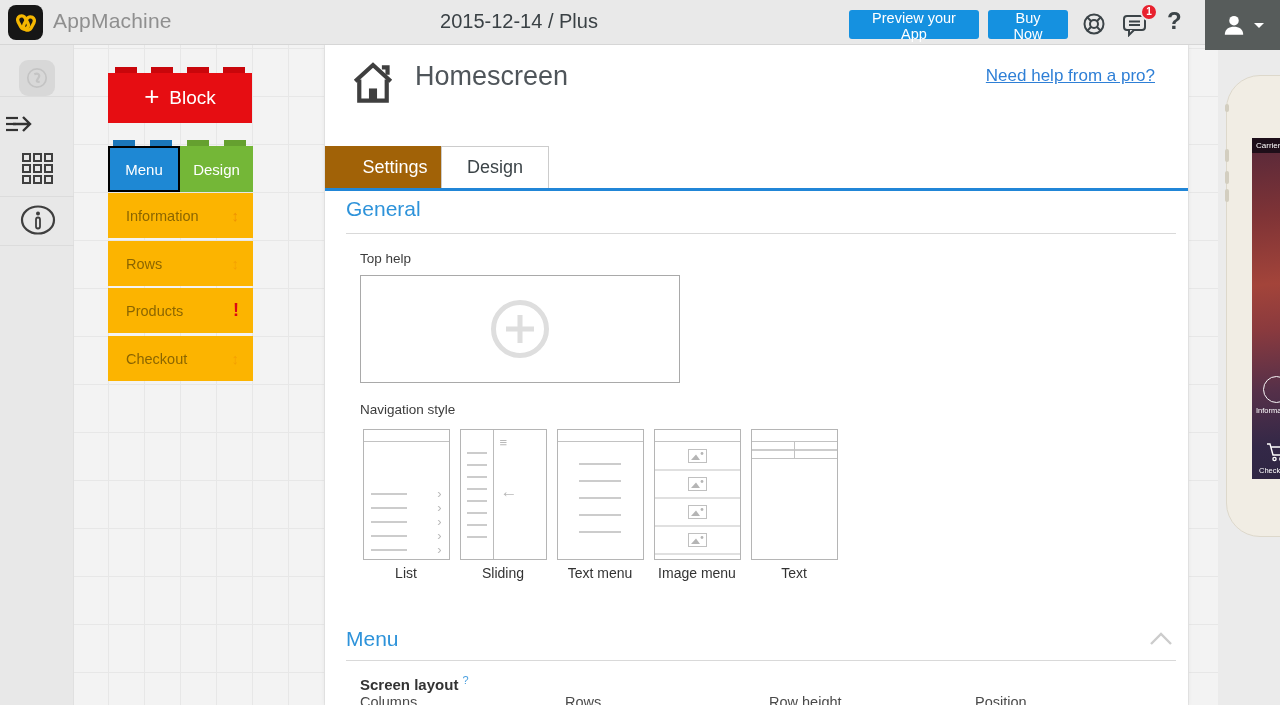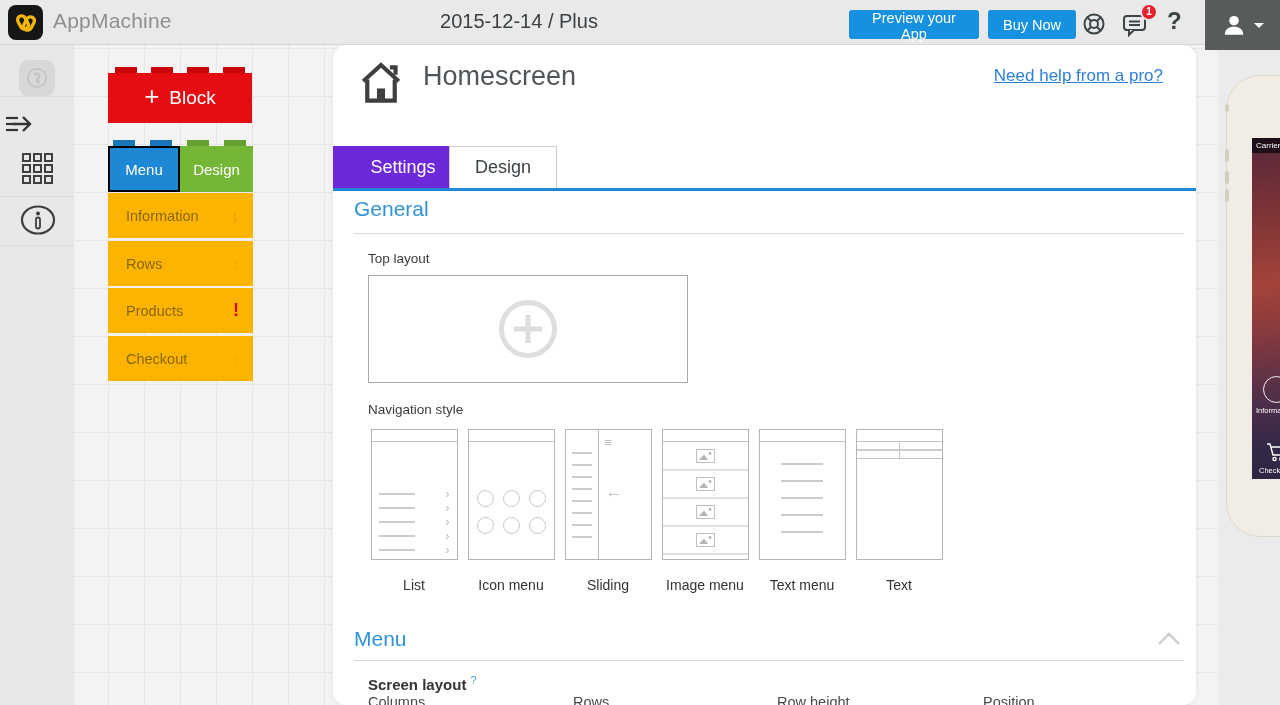--- a/index.html
+++ b/index.html
@@ -23,21 +23,21 @@
   .app-title {
     position:absolute; left:519px; top:10px; transform:translateX(-50%);
     font-size:20px; color:#3a4145; font-weight:500; white-space:nowrap;
   }
   .tb-btn {
     position:absolute; top:10px; height:29px; background:#1591e0; color:#fff;
     border:none; border-radius:3px; font-size:14.5px; padding:0 13px; cursor:pointer;
     font-family:inherit;
   }
   .btn-preview { left:849px; width:130px; }
-  .btn-buy    { left:988px; width:88px; }
+  .btn-buy    { left:988px; width:80px; }
   .tb-icon { position:absolute; top:12px; width:24px; height:24px; color:#3c4448; }
   .icon-lifebuoy { left:1082px; }
   .icon-chat { left:1122px; top:13px; }
   .badge {
     position:absolute; left:1140px; top:3px; width:18px; height:18px;
     background:#e8212e; border:2px solid #e9e9e9; border-radius:50%;
     color:#fff; font-size:10px; font-weight:bold; text-align:center; line-height:14px; z-index:2;
   }
   .help-q { position:absolute; left:1167px; top:7px; font-size:24px; font-weight:bold; color:#3c4448; cursor:pointer; }
   .user-menu {
@@ -90,28 +90,28 @@
   .lego-item {
     position:absolute; left:108px; width:145px; height:45px; background:#fcb400;
     display:flex; align-items:center; z-index:12; cursor:pointer;
     font-size:14.5px; color:rgba(62,48,2,0.6); padding:0 14px 0 18px;
   }
   .lego-item .reorder { margin-left:auto; color:#ef9400; font-size:15px; font-weight:bold; }
   .lego-item .alert { margin-left:auto; color:#dc0914; font-size:18px; font-weight:bold; }
 
   
   .panel {
-    position:absolute; left:333px; top:45px; width:863px; height:660px;
-    background:#fff; box-shadow:0 0 5px rgba(0,0,0,0.07); z-index:11;border-radius:13px;
+    position:absolute; left:325px; top:45px; width:863px; height:660px;
+    background:#fff; box-shadow:0 0 5px rgba(0,0,0,0.07); z-index:11;
   }
   .home-icon { position:absolute; left:27px; top:15px; width:42px; height:44px; color:#3f3f3f; }
   .page-title { position:absolute; left:90px; top:16px; font-size:27px; color:#4f555a; }
   .help-link { position:absolute; right:33px; top:21px; font-size:17px; color:#2e7fd6; text-decoration:underline; cursor:pointer; }
   .tab { position:absolute; top:101px; height:42px; display:flex; align-items:center; justify-content:center; font-size:18px; cursor:pointer; }
-  .tab-settings { left:0; width:116px; background:#6d28d9; color:#fff;padding-left:24px; }
+  .tab-settings { left:0; width:116px; background:#a16207; color:#fff;padding-left:24px; }
   .tab-design { left:116px; width:108px; background:#fff; color:#3c4448; border:1px solid #ccc; border-bottom:none; }
   .tab-underline { position:absolute; left:0; top:143px; width:100%; height:3px; background:#2186d7; }
 
   .sec-heading { position:absolute; left:21px; font-size:21px; color:#2e93da; }
   .sec-divider { position:absolute; left:21px; right:12px; height:1px; background:#d9d9d9; }
   .field-label { position:absolute; font-size:13.5px; color:#3c3c3c; }
 
   .uploader { position:absolute; left:35px; top:230px; width:320px; height:108px; border:1px solid #a9a9a9; cursor:pointer; }
   .plus-circle {
     position:absolute; left:50%; top:50%; transform:translate(-50%,-50%);
@@ -119,21 +119,21 @@
   }
   .plus-circle:before, .plus-circle:after { content:""; position:absolute; background:#dedede; left:50%; top:50%; }
   .plus-circle:before { width:28px; height:5px; transform:translate(-50%,-50%); }
   .plus-circle:after { width:5px; height:28px; transform:translate(-50%,-50%); }
 
   
   .nav-row { position:absolute; left:33px; top:384px; display:flex; gap:1px; }
   .nav-opt { width:96px; display:flex; flex-direction:column; align-items:center; cursor:pointer; }
   .thumb { position:relative; width:87px; height:131px; border:1px solid #b5b5b5; background:#fff; overflow:hidden; }
   .nav-opt.selected .thumb { border:3px solid #1878d0; }
-  .nav-opt-label { margin-top:17px; font-size:14px; color:#333; text-align:center; line-height:1.15; }
+  .nav-opt-label { margin-top:5px; font-size:14px; color:#333; text-align:center; line-height:1.15; }
   .nav-opt.selected .nav-opt-label { color:#1878d0; }
   .t-header { height:12px; border-bottom:1px solid #c2c2c2; }
   .t-line { background:#ccc; height:2px; }
   .t-circle { border:1.5px solid #c6c6c6; border-radius:50%; background:#fff; }
   .list-rows { position:absolute; left:0; right:0; top:57px; }
   .list-row { display:flex; align-items:center; justify-content:space-between; padding:0 7px; height:14px; }
   .list-row .t-line { width:36px; }
   .t-chevron { color:#b9b9b9; font-size:13px; line-height:10px; }
   .iconmenu-grid { position:absolute; left:0; right:0; top:60px; display:flex; flex-direction:column; gap:10px; align-items:center; }
   .icon-circle-row { display:flex; gap:9px; justify-content:center; }
@@ -325,21 +325,21 @@
   <div class="page-title">Homescreen</div>
   <a class="help-link">Need help from a pro?</a>
 
   <div class="tab tab-settings">Settings</div>
   <div class="tab tab-design">Design</div>
   <div class="tab-underline"></div>
 
   <div class="sec-heading" style="top:152px">General</div>
   <div class="sec-divider" style="top:188px"></div>
 
-  <div class="field-label" style="left:35px; top:206px">Top layout</div>
+  <div class="field-label" style="left:35px; top:206px">Top help</div>
   <div class="uploader">
     <div class="plus-circle"></div>
   </div>
 
   <div class="field-label" style="left:35px; top:357px">Navigation style</div>
 
   <div class="nav-row">
 
     <div class="nav-opt">
       <div class="thumb">
@@ -363,57 +363,53 @@
             </div>
           <div class="list-row">
               <div class="t-line"></div>
               <span class="t-chevron">›</span>
             </div>
         </div>
       </div>
       <div class="nav-opt-label">List</div>
     </div>
 
-    <div class="nav-opt">
-      <div class="thumb">
-        <div class="t-header"></div>
-        <div class="iconmenu-grid">
-          <div class="icon-circle-row">
-              <div class="t-circle"></div>
-              <div class="t-circle"></div>
-              <div class="t-circle"></div>
-            </div>
-          <div class="icon-circle-row">
-              <div class="t-circle"></div>
-              <div class="t-circle"></div>
-              <div class="t-circle"></div>
-            </div>
-        </div>
-      </div>
-      <div class="nav-opt-label">Icon menu</div>
-    </div>
 
 
 
     <div class="nav-opt">
       <div class="thumb">
         <div class="slide-left">
           <div class="t-line"></div>
             <div class="t-line"></div>
             <div class="t-line"></div>
             <div class="t-line"></div>
           <div class="t-line"></div>
             <div class="t-line"></div>
             <div class="t-line"></div>
             <div class="t-line"></div>
         </div>
         <span class="slide-burger">≡</span>
         <span class="slide-arrow">←</span>
       </div>
       <div class="nav-opt-label">Sliding</div>
+    </div>
+
+    <div class="nav-opt">
+      <div class="thumb">
+        <div class="t-header"></div>
+        <div class="textmenu-rows">
+          <div class="t-line"></div>
+            <div class="t-line"></div>
+            <div class="t-line"></div>
+            <div class="t-line"></div>
+            <div class="t-line"></div>
+        </div>
+      </div>
+      <div class="nav-opt-label">Text menu</div>
     </div>
 
     <div class="nav-opt">
       <div class="thumb">
         <div class="t-header"></div>
         <div class="img-rows">
           <div class="img-row">
               <svg width="19" height="14" viewBox="0 0 19 14">
                 <rect x="0.5" y="0.5" width="18" height="13" fill="none" stroke="#c0c0c0"></rect>
                 <path d="M3 11 L8 5.5 L12 11 Z" fill="#b5b5b5"></path>
@@ -437,34 +433,20 @@
           <div class="img-row">
               <svg width="19" height="14" viewBox="0 0 19 14">
                 <rect x="0.5" y="0.5" width="18" height="13" fill="none" stroke="#c0c0c0"></rect>
                 <path d="M3 11 L8 5.5 L12 11 Z" fill="#b5b5b5"></path>
                 <circle cx="14" cy="4.5" r="1.4" fill="#b5b5b5"></circle>
               </svg>
             </div>
         </div>
       </div>
       <div class="nav-opt-label">Image menu</div>
-    </div>
-
-    <div class="nav-opt">
-      <div class="thumb">
-        <div class="t-header"></div>
-        <div class="textmenu-rows">
-          <div class="t-line"></div>
-            <div class="t-line"></div>
-            <div class="t-line"></div>
-            <div class="t-line"></div>
-            <div class="t-line"></div>
-        </div>
-      </div>
-      <div class="nav-opt-label">Text menu</div>
     </div>
 
     <div class="nav-opt">
       <div class="thumb">
         <div class="t-header"></div>
         <div class="tabs-row">
             <div>
               <div class="t-line"></div>
             </div>
             <div>

